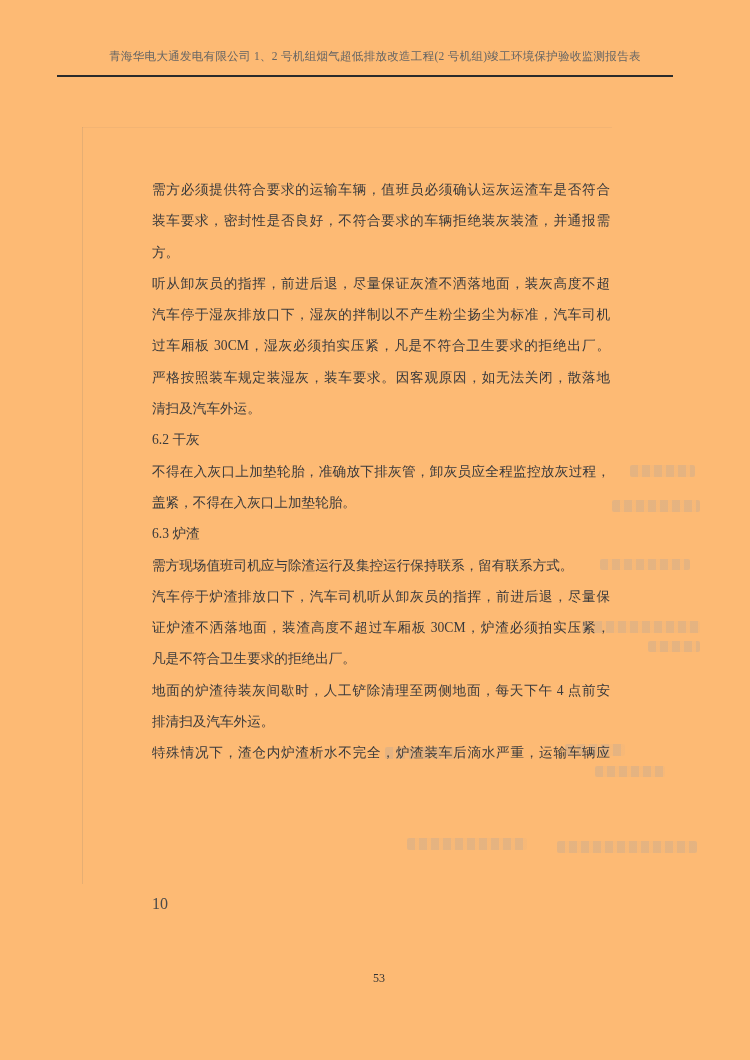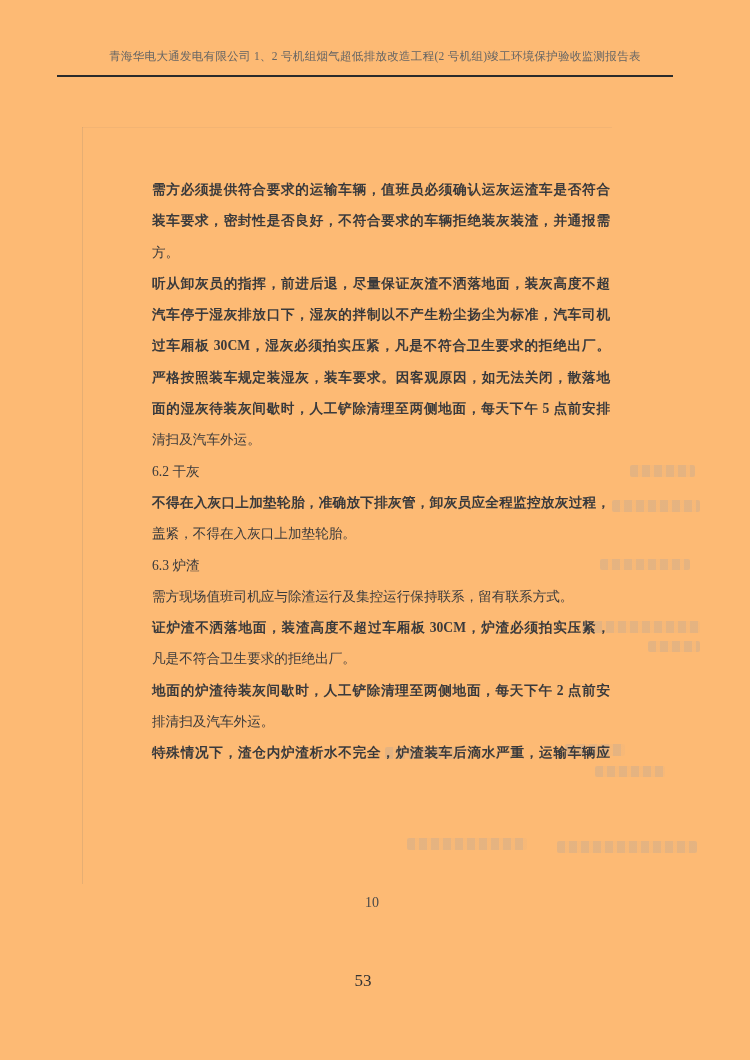--- a/index.html
+++ b/index.html
@@ -21,28 +21,28 @@
   }
   .scan-edge-h{
     position:absolute;left:82px;top:127px;width:530px;height:1px;
     background:rgba(120,120,120,.07);
   }
   .body-text{
     position:absolute;left:152px;top:174px;width:458px;
     font-size:13.6px;line-height:31.3px;color:#3a3a3c;
   }
   .line{text-align:left;}
-  .line.j{text-align:justify;text-align-last:justify;font-weight:bold;}
+  .line.j{text-align:justify;text-align-last:justify;}
   .pg-inner{
-    position:absolute;top:895px;left:152px;width:440px;text-align:center;
-    font-size:14px;color:#4a4a4a;
+    position:absolute;top:895px;left:152px;width:440px;
+    font-size:16px;color:#4a4a4a;
   }
   .pg-outer{
-    position:absolute;top:971px;left:0;width:726px;text-align:center;
-    font-size:17px;color:#333333;
+    position:absolute;top:971px;left:16px;width:726px;text-align:center;
+    font-size:12px;color:#333333;
   }
   
   .ghost{
     position:absolute;height:12px;border-radius:2px;opacity:.5;filter:blur(.7px);
     background:repeating-linear-gradient(90deg,
       rgba(150,158,172,.45) 0 8px, rgba(150,158,172,.10) 8px 12px);
   }
 </style>
 </head>
 <body>
@@ -68,30 +68,30 @@
   <div class="ghost" style="left:557px;top:841px;width:140px;"></div>
 
   <div class="body-text">
     <div class="line j">需方必须提供符合要求的运输车辆，值班员必须确认运灰运渣车是否符合</div>
     <div class="line j">装车要求，密封性是否良好，不符合要求的车辆拒绝装灰装渣，并通报需</div>
     <div class="line">方。</div>
     <div class="line j">听从卸灰员的指挥，前进后退，尽量保证灰渣不洒落地面，装灰高度不超</div>
     <div class="line j">汽车停于湿灰排放口下，湿灰的拌制以不产生粉尘扬尘为标准，汽车司机</div>
     <div class="line j">过车厢板 30CM，湿灰必须拍实压紧，凡是不符合卫生要求的拒绝出厂。</div>
     <div class="line j">严格按照装车规定装湿灰，装车要求。因客观原因，如无法关闭，散落地</div>
-    <div class="line j">面的湿灰待装灰间歇时，人工铲除清理至两侧地面，每天下午 5 点前安排</div>
     <div class="line">清扫及汽车外运。</div>
     <div class="line">6.2 干灰</div>
     <div class="line j">不得在入灰口上加垫轮胎，准确放下排灰管，卸灰员应全程监控放灰过程，</div>
     <div class="line">盖紧，不得在入灰口上加垫轮胎。</div>
     <div class="line">6.3 炉渣</div>
     <div class="line">需方现场值班司机应与除渣运行及集控运行保持联系，留有联系方式。</div>
+    <div class="line j">汽车停于炉渣排放口下，汽车司机听从卸灰员的指挥，前进后退，尽量保</div>
     <div class="line j">证炉渣不洒落地面，装渣高度不超过车厢板 30CM，炉渣必须拍实压紧，</div>
     <div class="line">凡是不符合卫生要求的拒绝出厂。</div>
-    <div class="line j">地面的炉渣待装灰间歇时，人工铲除清理至两侧地面，每天下午 2 点前安</div>
+    <div class="line j">地面的炉渣待装灰间歇时，人工铲除清理至两侧地面，每天下午 4 点前安</div>
     <div class="line">排清扫及汽车外运。</div>
     <div class="line j">特殊情况下，渣仓内炉渣析水不完全，炉渣装车后滴水严重，运输车辆应</div>
   </div>
 
   <div class="pg-inner">10</div>
 
   <div class="pg-outer">53</div>
 
 </div>
 

